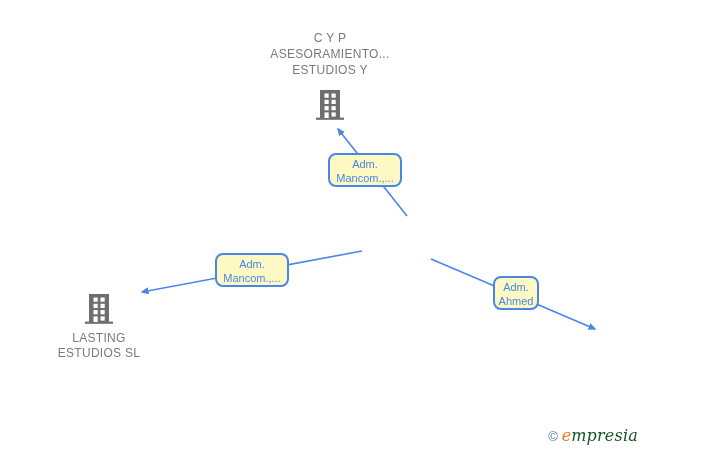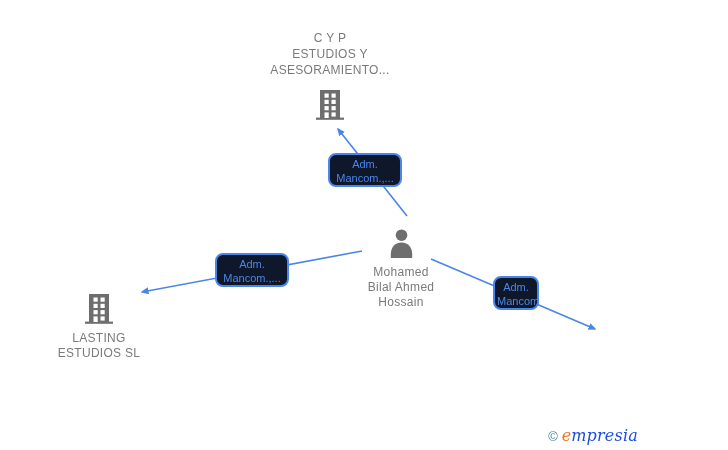--- a/index.html
+++ b/index.html
@@ -36,21 +36,21 @@
   .node-top .node-label { line-height: 16px; }
   .icon-wrap { display: block; line-height: 0; }
   .icon-company { color: #6e6e6e; }
   .icon-company.orange { color: #ff5a26; }
   .icon-person { color: #6e6e6e; }
   .gap-below-text { margin-top: 10px; }
   .gap-below-icon { margin-top: 7px; }
   .edge-label {
     position: absolute;
     box-sizing: border-box;
-    background: #0f172a;
+    background: #fef9c3;
     border: 2px solid #4a86e8;
     border-radius: 8px;
     color: #4a86e8;
     font-size: 11px;
     line-height: 14px;
     text-align: center;
     padding: 2px 2px;
     height: 34px;
   }
   .watermark {
@@ -66,73 +66,60 @@
     color: #417e8e;
     font-size: 13px;
     font-family: "Liberation Sans", sans-serif;
   }
   .wm-brand {
     font-family: "DejaVu Serif", serif;
     font-style: italic;
     font-size: 16px;
   }
   .wm-e { color: #ee7421; }
-  .wm-rest { color: #1d4ed8; letter-spacing: 0.2px; }
+  .wm-rest { color: #14532d; letter-spacing: 0.2px; }
 </style>
 </head>
 <body>
 
 <div class="canvas">
 
   <svg class="edges" width="728" height="450" viewBox="0 0 728 450">
     <defs>
       <marker id="arrowhead" markerWidth="9" markerHeight="8" refX="6.5" refY="3.5" orient="auto" markerUnits="userSpaceOnUse">
         <path d="M0,0 L8,3.5 L0,7 Z" fill="#4a86e8"></path>
       </marker>
     </defs>
     <line x1="407" y1="216" x2="338" y2="129" stroke-width="1.6" marker-end="url(#arrowhead)" stroke="#4a86e8"></line>
     <line x1="362" y1="251" x2="142" y2="292" stroke-width="1.6" marker-end="url(#arrowhead)" stroke="#4a86e8"></line>
     <line x1="431" y1="259" x2="595" y2="329" stroke-width="1.6" marker-end="url(#arrowhead)" stroke="#4a86e8"></line>
   </svg>
 
   <div class="node node-top" style="left:255px; top:30px;">
     <div class="node-label">
       <div class="nline">C Y P</div>
+      <div class="nline">ASESORAMIENTO...</div>
       <div class="nline">ESTUDIOS Y</div>
-      <div class="nline">ASESORAMIENTO...</div>
     </div>
     <span class="icon-wrap gap-below-text icon-company">
       <svg width="30" height="32" viewBox="0 0 30 32">
         <rect x="1" y="29.6" width="28" height="2.2" fill="currentColor"></rect>
         <rect x="5" y="2" width="20" height="28" fill="currentColor"></rect>
         <rect x="9.5" y="5.5" width="4.2" height="4.2" fill="#fff"></rect>
         <rect x="16.5" y="5.5" width="4.2" height="4.2" fill="#fff"></rect>
         <rect x="9.5" y="11.8" width="4.2" height="4.2" fill="#fff"></rect>
         <rect x="16.5" y="11.8" width="4.2" height="4.2" fill="#fff"></rect>
         <rect x="9.5" y="18.1" width="4.2" height="4.2" fill="#fff"></rect>
         <rect x="16.5" y="18.1" width="4.2" height="4.2" fill="#fff"></rect>
         <rect x="9.5" y="24.4" width="4.2" height="5.6" fill="#fff"></rect>
         <rect x="16.5" y="24.4" width="4.2" height="4.2" fill="#fff"></rect>
       </svg>
     </span>
   </div>
 
-  <div class="node" style="left:326px; top:229px;">
-    <span class="icon-wrap icon-person">
-      <svg width="27" height="29" viewBox="0 0 27 29">
-        <circle cx="13.5" cy="6.2" r="5.8" fill="currentColor"></circle>
-        <path d="M13.5 13.5 C 6.5 13.5 2.8 18.5 2.8 25.5 L2.8 29 L24.2 29 L24.2 25.5 C24.2 18.5 20.5 13.5 13.5 13.5 Z" fill="currentColor"></path>
-      </svg>
-    </span>
-    <div class="node-label gap-below-icon">
-      <div class="nline">Mohamed</div>
-      <div class="nline">Bilal Ahmed</div>
-      <div class="nline">Hossain</div>
-    </div>
-  </div>
 
   <div class="node" style="left:24px; top:292px;justify-content:flex-end;">
     <span class="icon-wrap icon-company">
       <svg width="30" height="32" viewBox="0 0 30 32">
         <rect x="1" y="29.6" width="28" height="2.2" fill="currentColor"></rect>
         <rect x="5" y="2" width="20" height="28" fill="currentColor"></rect>
         <rect x="9.5" y="5.5" width="4.2" height="4.2" fill="#fff"></rect>
         <rect x="16.5" y="5.5" width="4.2" height="4.2" fill="#fff"></rect>
         <rect x="9.5" y="11.8" width="4.2" height="4.2" fill="#fff"></rect>
         <rect x="16.5" y="11.8" width="4.2" height="4.2" fill="#fff"></rect>
@@ -152,21 +139,21 @@
   <div class="edge-label" style="left:328px; top:153px; width:74px;">
     <div>Adm.</div>
     <div>Mancom.,...</div>
   </div>
   <div class="edge-label" style="left:215px; top:253px; width:74px;">
     <div>Adm.</div>
     <div>Mancom.,...</div>
   </div>
   <div class="edge-label" style="left:493px; top:276px; width:46px;">
     <div>Adm.</div>
-    <div>Mancom</div>
+    <div>Ahmed</div>
   </div>
 
   <div class="watermark">
     <span class="wm-copy">©</span>
     <span class="wm-brand"><span class="wm-e">e</span><span class="wm-rest">mpresia</span></span>
   </div>
 
 </div>
 
 </body></html>

